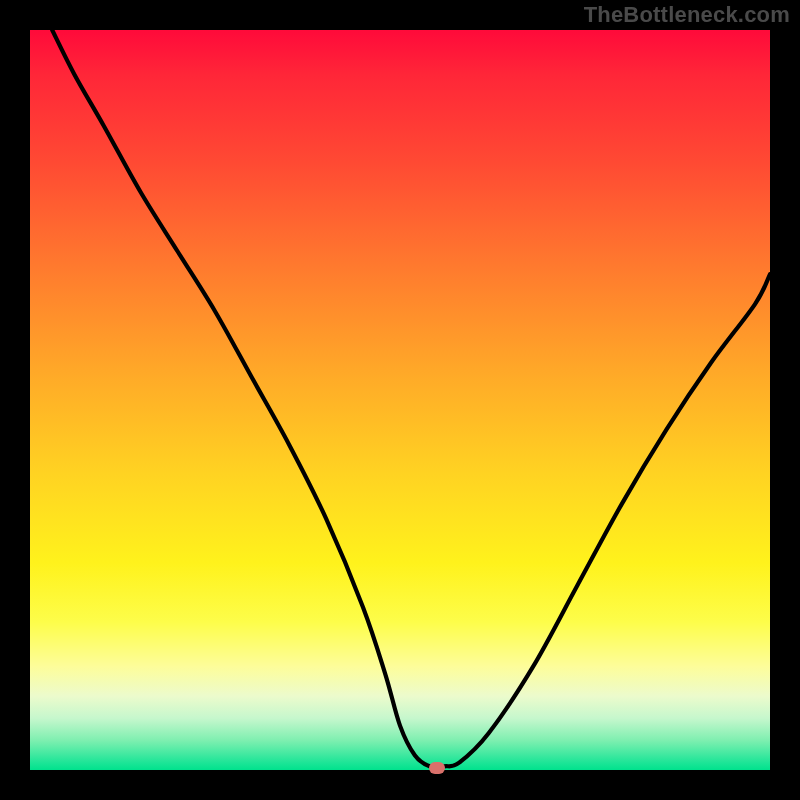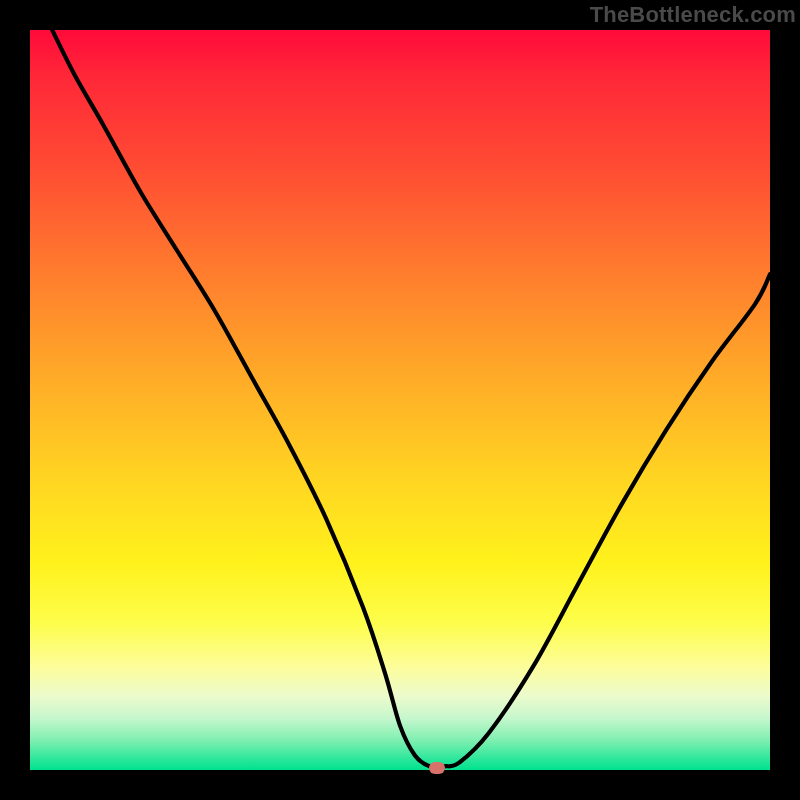--- a/index.html
+++ b/index.html
@@ -13,21 +13,21 @@
   }
   .outer {
     width: 800px;
     height: 800px;
     background: #000;
     position: relative;
   }
   .watermark {
     position: absolute;
     top: 2px;
-    right: 4px;
+    right: 10px;
     color: #4a4a4a;
     font-size: 22px;
     font-weight: 600;
     letter-spacing: 0.2px;
     z-index: 10;
     user-select: none;
   }
   .plot {
     position: absolute;
     left: 30px;

